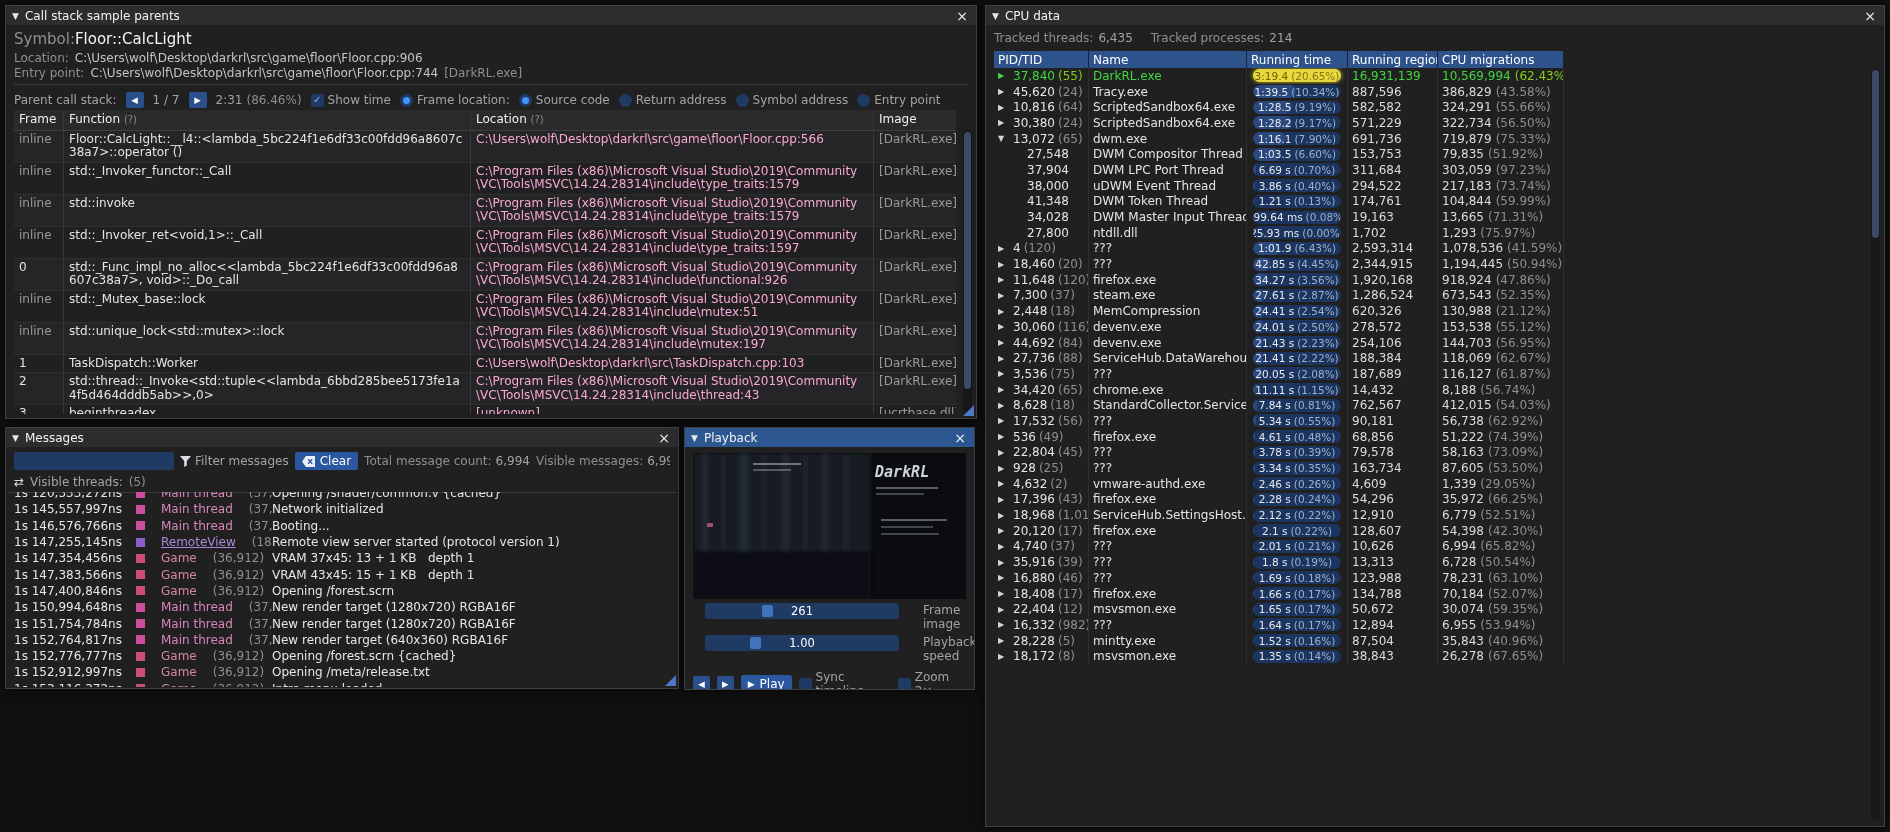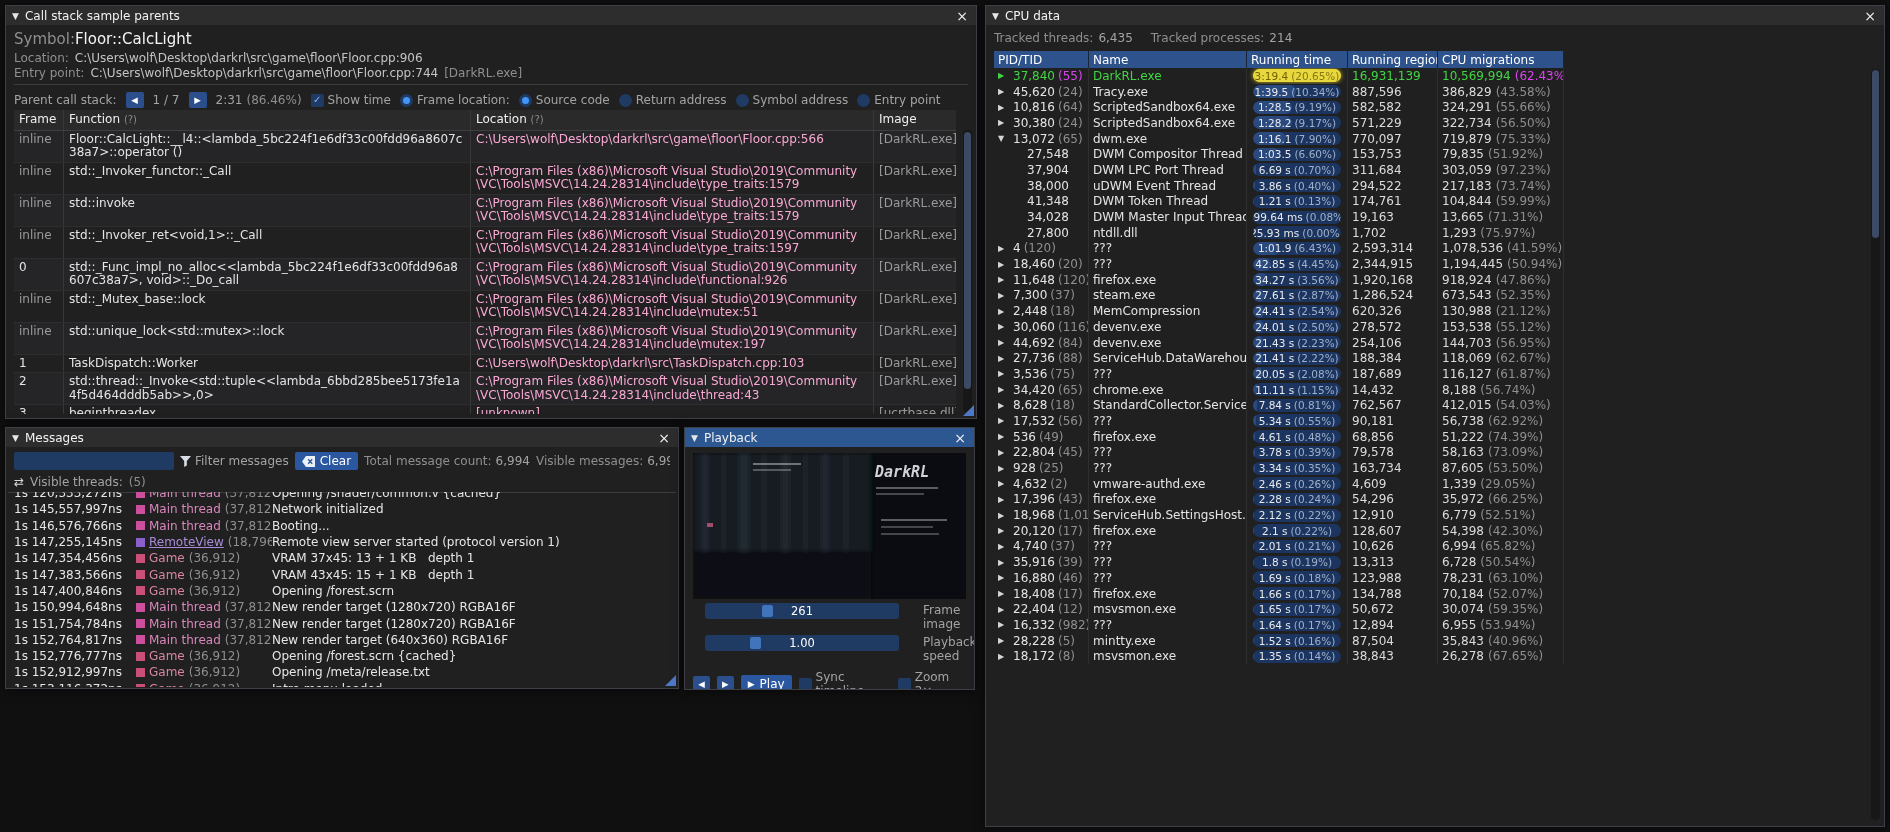--- a/index.html
+++ b/index.html
@@ -55,21 +55,21 @@
   #messages{left:5px;top:427px;width:674px;height:262px}
   .msg-toolbar{display:flex;align-items:center;gap:6px;margin:4px 8px 2px 8px;height:20px;overflow:hidden;white-space:nowrap}
   .msg-input{width:160px;height:18px;background:#1f3a63;border-radius:2px;flex:0 0 160px}
   .btn{display:inline-flex;align-items:center;gap:5px;background:#2a57a0;border-radius:2px;height:18px;padding:0 7px;color:#fff}
   .msg-threads{display:flex;align-items:center;gap:6px;margin:2px 8px;height:17px}
   .shuffle{color:#d8d8d8;font-size:12px}
   .msg-list{position:absolute;top:64px;left:2px;right:2px;bottom:1px;overflow:hidden}
   .msg-scrolled{margin-top:-7px}
   .msg-row{display:grid;grid-template-columns:122px 136px 1fr;height:16.3px;align-items:center;padding:0 6px}
   .msg-row .time{white-space:pre;color:#e6e6e6;overflow:hidden}
-  .thread-cell{display:flex;align-items:center;gap:4px;overflow:hidden;white-space:nowrap}
+  .thread-cell{display:flex;align-items:center;gap:16px;overflow:hidden;white-space:nowrap}
   .swatch{width:9px;height:9px;flex:0 0 9px}
   .msg-text{white-space:pre;overflow:hidden;color:#e6e6e6}
 
   
   #playback{left:684px;top:427px;width:291px;height:263px}
   .pb-image{display:block;margin:6px 8px 4px 8px}
   .pb-row{display:flex;align-items:flex-start;gap:24px;margin:4px 20px}
   .slider{position:relative;width:194px;height:16px;background:#1f3a63;border-radius:3px;flex:0 0 194px}
   .slider .grab{position:absolute;top:2px;width:11px;height:12px;background:#4273bd;border-radius:2px}
   .slider .value{position:absolute;left:0;right:0;text-align:center;line-height:16px;font-size:11.5px;color:#fff}
@@ -96,21 +96,21 @@
   .bar .fill{position:absolute;left:0;top:0;bottom:0;background:#29497f;border-radius:7px}
   .bartext{position:absolute;inset:0;display:flex;align-items:center;justify-content:center;gap:3px;font-size:10.5px;color:#eaeaea}
   .bartext .pct{color:#9fb0c8}
   .regions{color:#dcdcdc}
   .migr{gap:4px;color:#dcdcdc}
   .hl .bar{background:#d9c832;box-shadow:0 0 5px rgba(244,228,48,.75)}
   .hl .bar .fill{background:#e8d83e}
   .hl .bartext{color:#6e6200}
   .hl .bartext .pct{color:#857713}
   .green .pidnum,.green .namecell,.green .regions,.green .migr,.green .expander{color:#42d642}
-  .green .dim{color:#d946ef}
+  .green .dim{color:#84cc16}
   .cpu-scroll{top:63px;right:4px;bottom:6px}
   .cpu-scroll .thumb{top:1px;height:168px}
 </style>
 </head>
 <body>
 
 <div class="panel" id="callstack">
   <div class="titlebar">
     <span class="collapse">▼</span>
     <span class="title">Call stack sample parents</span>
@@ -618,21 +618,21 @@
     <div class="namecell">dwm.exe</div>
     <div class="timecell">
       <div class="bar">
         <div class="fill" style="width: 38%;"></div>
         <div class="bartext">
           <span>1:16.1</span>
           <span class="pct">(7.90%)</span>
         </div>
       </div>
     </div>
-    <div class="regions">770,097</div>
+    <div class="regions">691,736</div>
     <div class="migr">
       <span>719,879</span>
       <span class="dim">(75.33%)</span>
     </div>
     <div></div>
   </div>
         <div class="cpu-row child">
     <div class="pidcell">
       <span class="expander"></span>
       <span class="pidnum">27,548</span>

